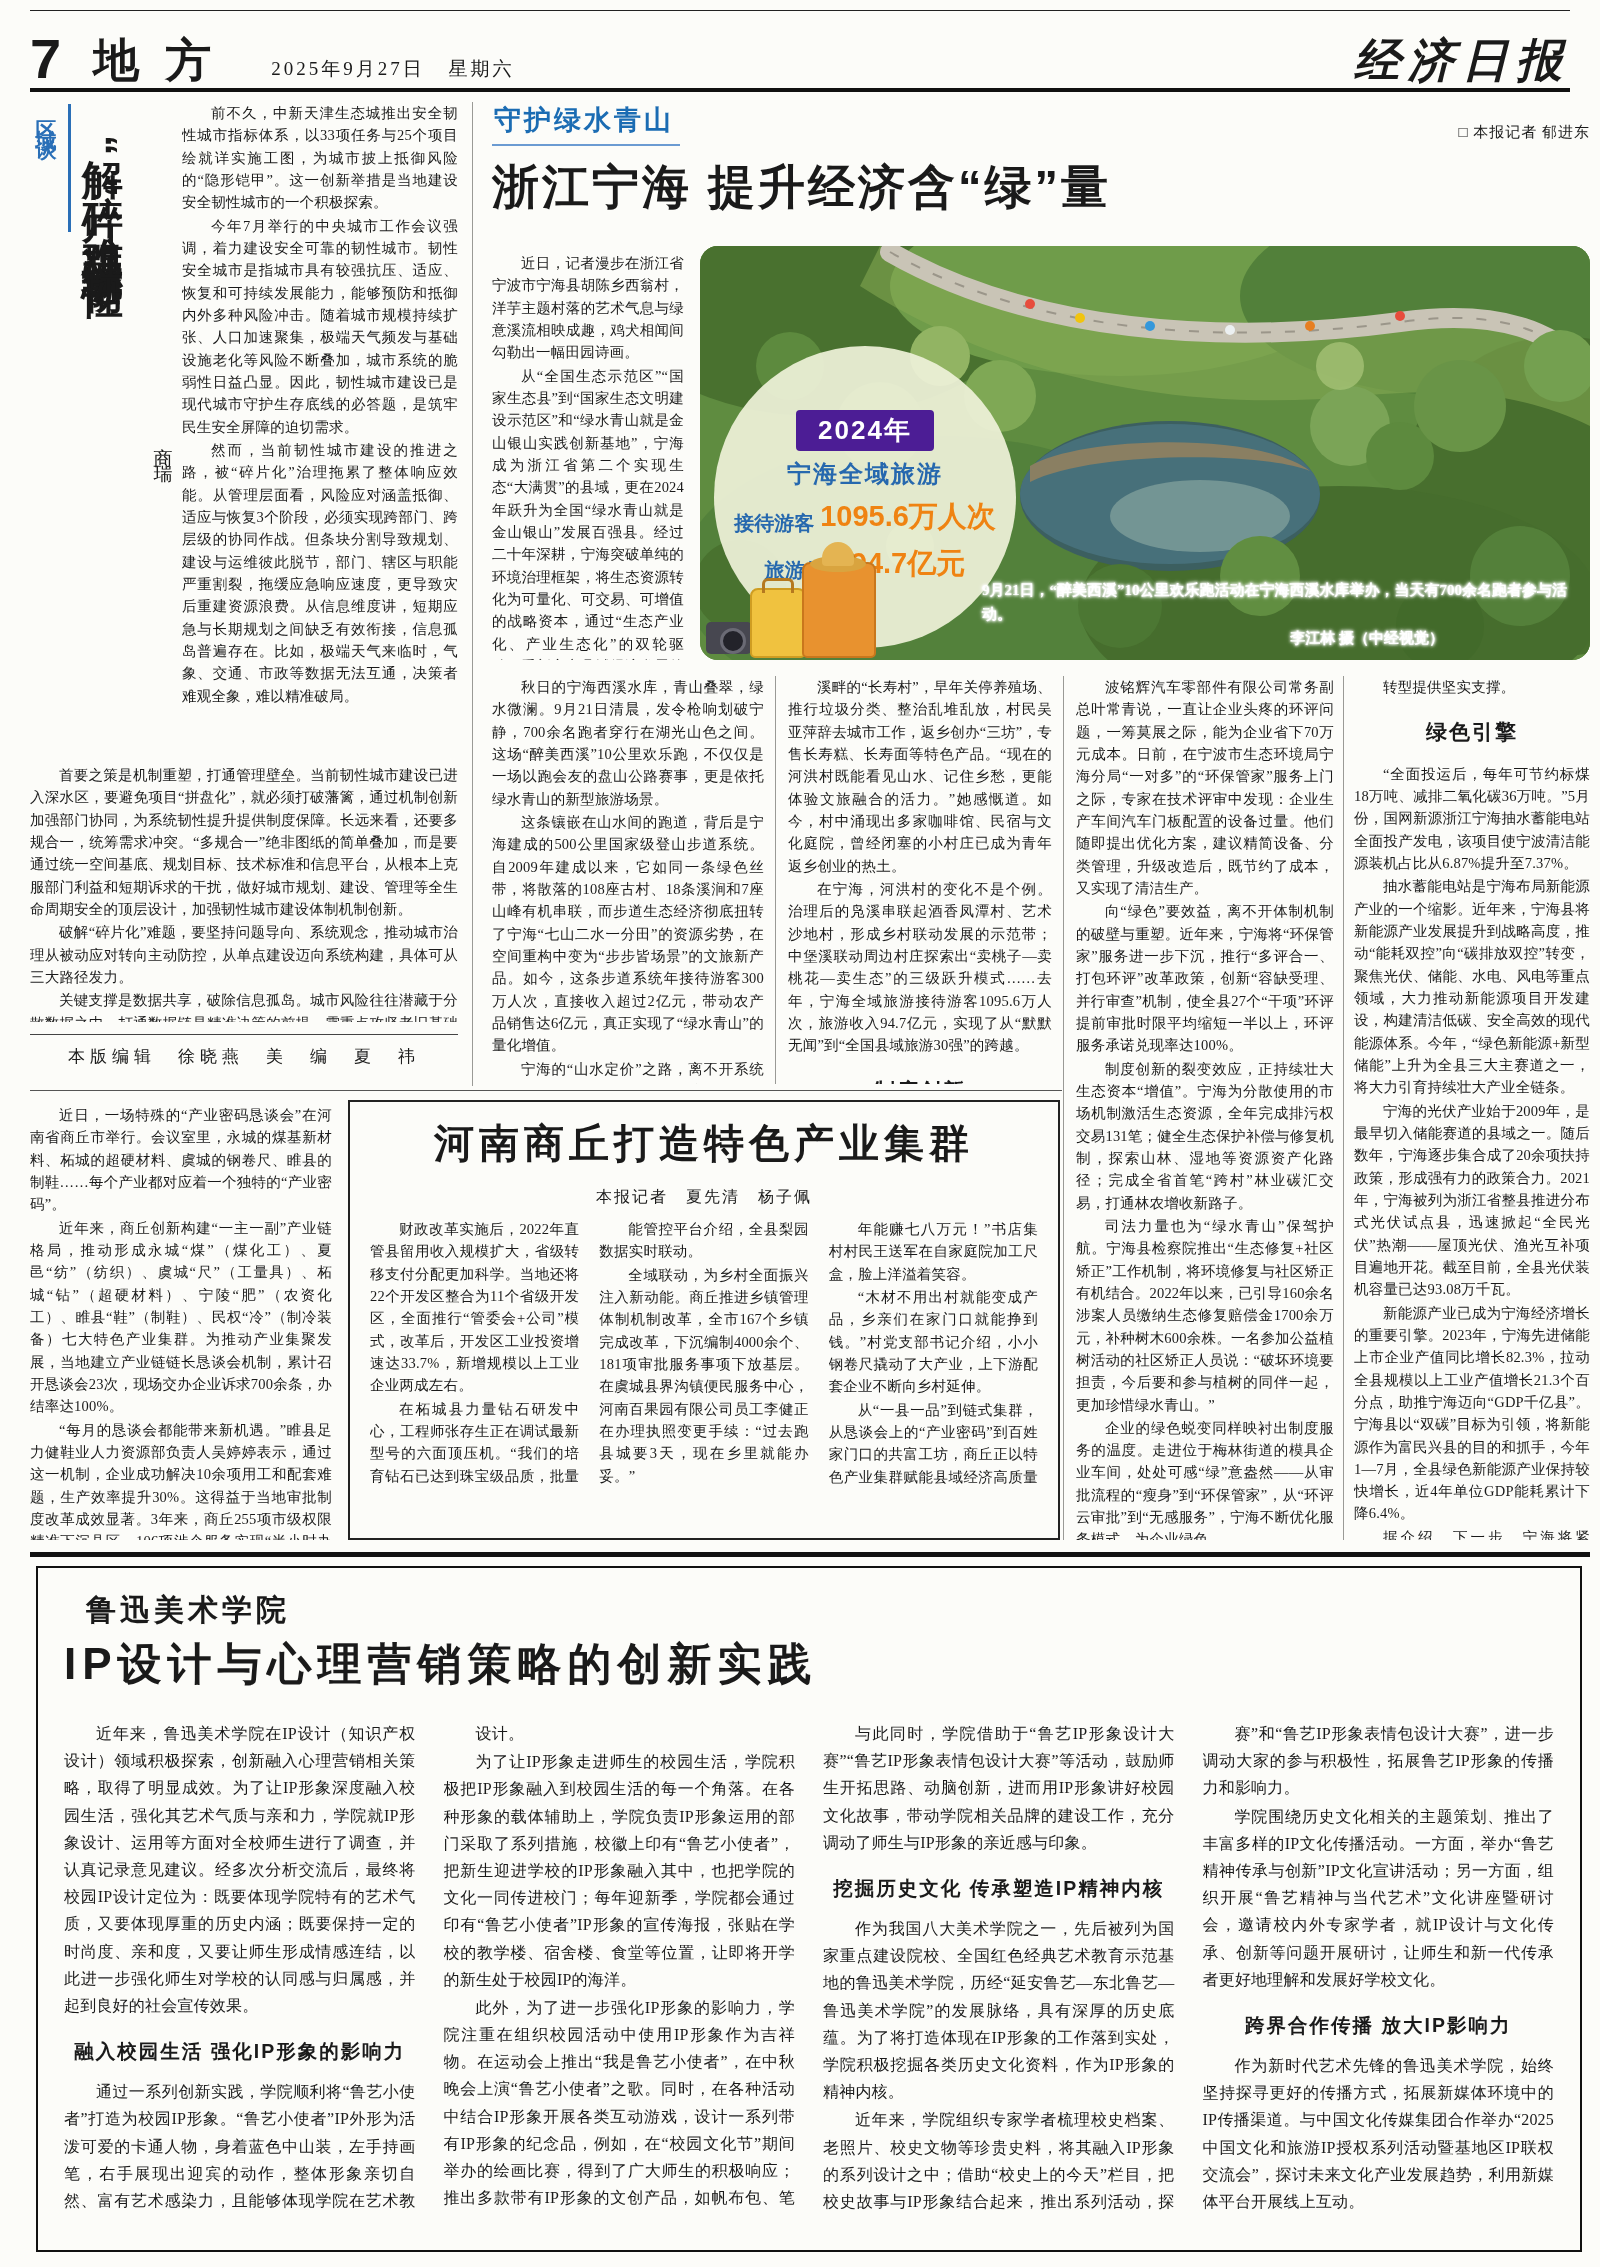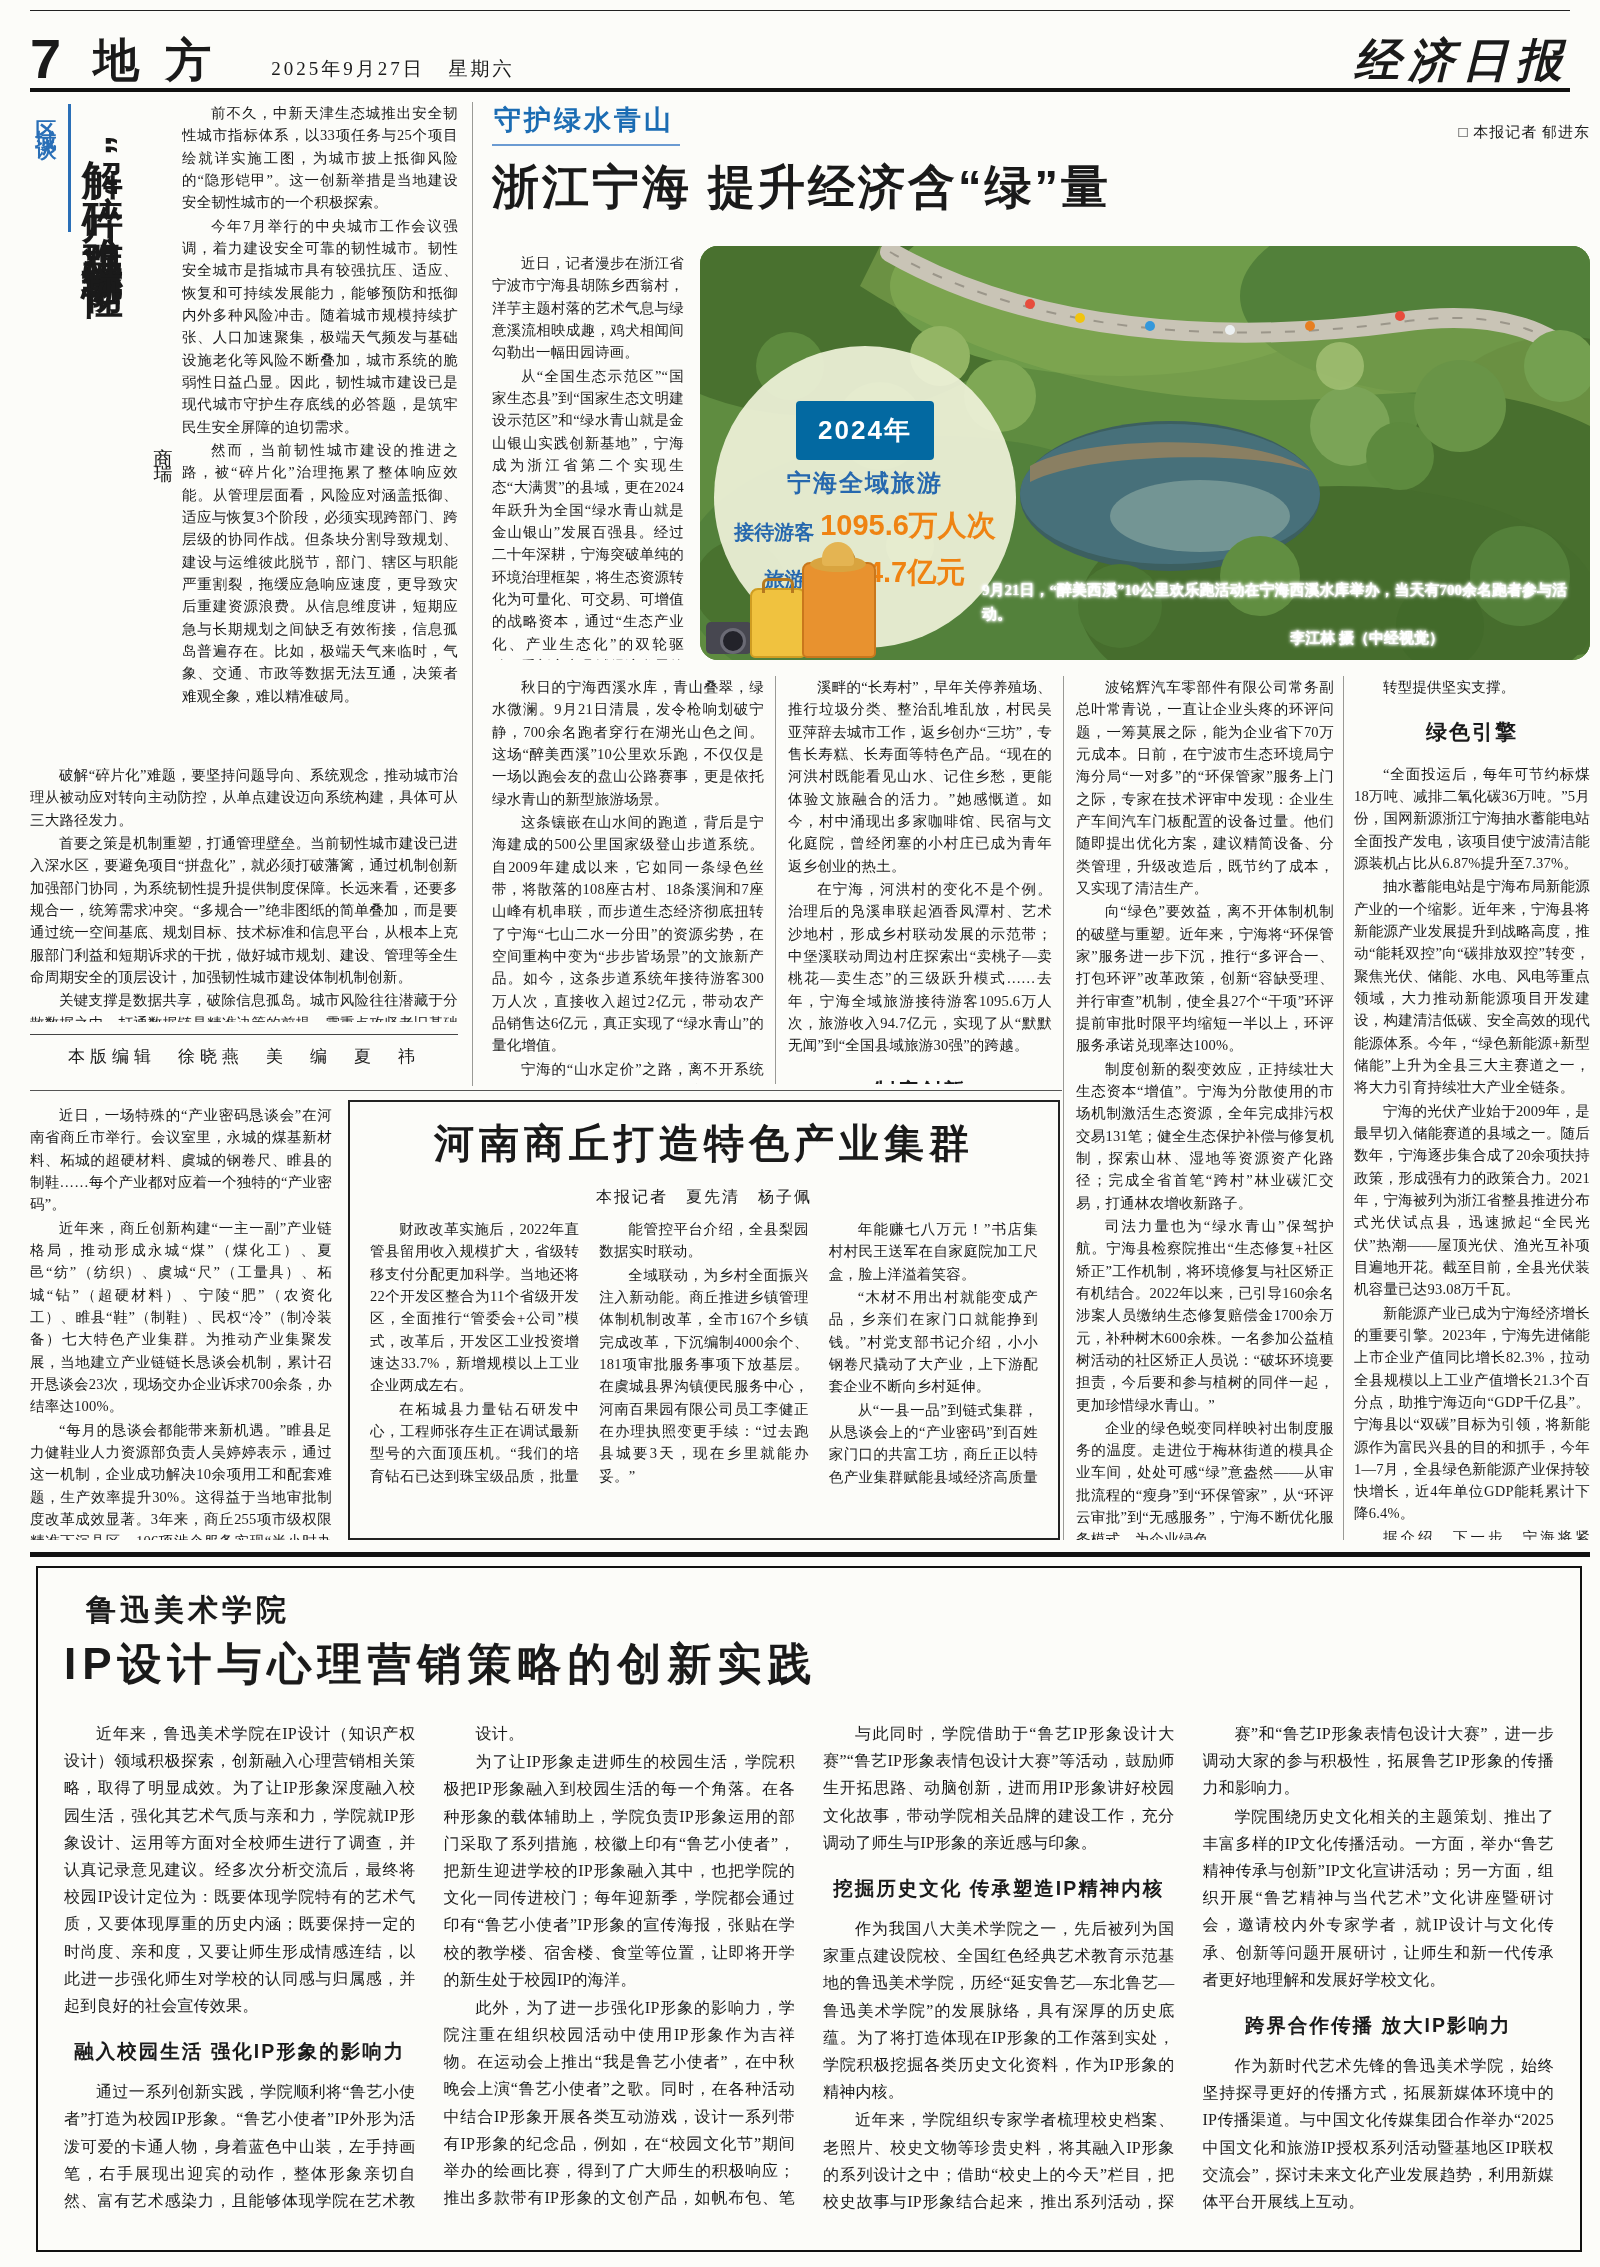--- a/index.html
+++ b/index.html
@@ -45,21 +45,21 @@
   .main-byline{font-size:15px;letter-spacing:1px;padding-bottom:4px;}
   .main-headline{left:492px;top:156px;width:1098px;font-size:47px;font-weight:900;
       letter-spacing:3px;font-family:"Liberation Sans","DejaVu Sans",sans-serif;}
 
   
   .photo{left:700px;top:246px;width:890px;height:414px;border-radius:18px;overflow:hidden;background:#5e8a40;}
   .photo svg{display:block;width:100%;height:100%;}
   .stat-circle{position:absolute;left:14px;top:100px;width:302px;height:302px;border-radius:50%;
       background:rgba(238,241,216,0.93);display:flex;flex-direction:column;align-items:center;
       justify-content:center;gap:7px;text-align:center;}
-  .stat-badge{background:#0369a1;color:#fff;font-weight:900;font-size:26px;padding:12px 22px;
+  .stat-badge{background:#4c1d95;color:#fff;font-weight:900;font-size:26px;padding:3px 22px;
       border-radius:4px;letter-spacing:2px;font-family:"Liberation Sans","DejaVu Sans",sans-serif;}
   .stat-title{color:#2668ae;font-size:24px;font-weight:900;letter-spacing:2px;
       font-family:"Liberation Sans","DejaVu Sans",sans-serif;}
   .stat-line{display:flex;align-items:flex-end;gap:6px;font-family:"Liberation Sans","DejaVu Sans",sans-serif;}
   .stat-label{color:#2668ae;font-size:20px;font-weight:700;}
   .stat-value{color:#ef8312;font-size:29px;font-weight:900;letter-spacing:0;}
   .caption-box{position:absolute;right:18px;bottom:10px;width:590px;color:#ffffff;font-weight:700;
       font-size:15px;line-height:1.6;text-align:left;
       text-shadow:0 0 3px #fff,0 0 3px #fff,0 0 5px #fff;}
   .caption-credit{text-align:center;padding-left:180px;}
@@ -123,22 +123,22 @@
         <h2 class="lr-headline vtext" style="margin:0">解“碎片”难题强城市韧性</h2>
         <span class="lr-author vtext">商瑞</span>
       </div>
       <div class="lr-text txtcol">
           <p class="flow-para">前不久，中新天津生态城推出安全韧性城市指标体系，以33项任务与25个项目绘就详实施工图，为城市披上抵御风险的“隐形铠甲”。这一创新举措是当地建设安全韧性城市的一个积极探索。</p>
           <p class="flow-para">今年7月举行的中央城市工作会议强调，着力建设安全可靠的韧性城市。韧性安全城市是指城市具有较强抗压、适应、恢复和可持续发展能力，能够预防和抵御内外多种风险冲击。随着城市规模持续扩张、人口加速聚集，极端天气频发与基础设施老化等风险不断叠加，城市系统的脆弱性日益凸显。因此，韧性城市建设已是现代城市守护生存底线的必答题，是筑牢民生安全屏障的迫切需求。</p>
           <p class="flow-para">然而，当前韧性城市建设的推进之路，被“碎片化”治理拖累了整体响应效能。从管理层面看，风险应对涵盖抵御、适应与恢复3个阶段，必须实现跨部门、跨层级的协同作战。但条块分割导致规划、建设与运维彼此脱节，部门、辖区与职能严重割裂，拖缓应急响应速度，更导致灾后重建资源浪费。从信息维度讲，短期应急与长期规划之间缺乏有效衔接，信息孤岛普遍存在。比如，极端天气来临时，气象、交通、市政等数据无法互通，决策者难观全象，难以精准破局。</p>
         </div>
     </div>
     <div class="lr-bottom txtcol">
+        <p class="flow-para">首要之策是机制重塑，打通管理壁垒。当前韧性城市建设已进入深水区，要避免项目“拼盘化”，就必须打破藩篱，通过机制创新加强部门协同，为系统韧性提升提供制度保障。长远来看，还要多规合一，统筹需求冲突。“多规合一”绝非图纸的简单叠加，而是要通过统一空间基底、规划目标、技术标准和信息平台，从根本上克服部门利益和短期诉求的干扰，做好城市规划、建设、管理等全生命周期安全的顶层设计，加强韧性城市建设体制机制创新。</p>
         <p class="flow-para">破解“碎片化”难题，要坚持问题导向、系统观念，推动城市治理从被动应对转向主动防控，从单点建设迈向系统构建，具体可从三大路径发力。</p>
-        <p class="flow-para">首要之策是机制重塑，打通管理壁垒。当前韧性城市建设已进入深水区，要避免项目“拼盘化”，就必须打破藩篱，通过机制创新加强部门协同，为系统韧性提升提供制度保障。长远来看，还要多规合一，统筹需求冲突。“多规合一”绝非图纸的简单叠加，而是要通过统一空间基底、规划目标、技术标准和信息平台，从根本上克服部门利益和短期诉求的干扰，做好城市规划、建设、管理等全生命周期安全的顶层设计，加强韧性城市建设体制机制创新。</p>
         <p class="flow-para">关键支撑是数据共享，破除信息孤岛。城市风险往往潜藏于分散数据之中，打通数据链是精准决策的前提。需重点攻坚老旧基础设施互联、城中村数据补短板等关键任务，实现气象、交通、市政等多领域数据贯通，加强对城市运行管理服务状况的实时监测、动态分析、统筹协调、指挥监督和综合评价，推进城市运行管理服务“一网统管”，让城市从被动响应向主动自适应转型。</p>
       </div>
     <div class="lr-editors">本版编辑　徐晓燕　美　编　夏　祎</div>
   </div>
   <div class="abs vrule" style="left:472px;top:102px;height:984px"></div>
 
   <div class="abs kicker-row">
     <span class="kicker">守护绿水青山</span>
     <span class="main-byline">□ 本报记者 郁进东</span>
   </div>

